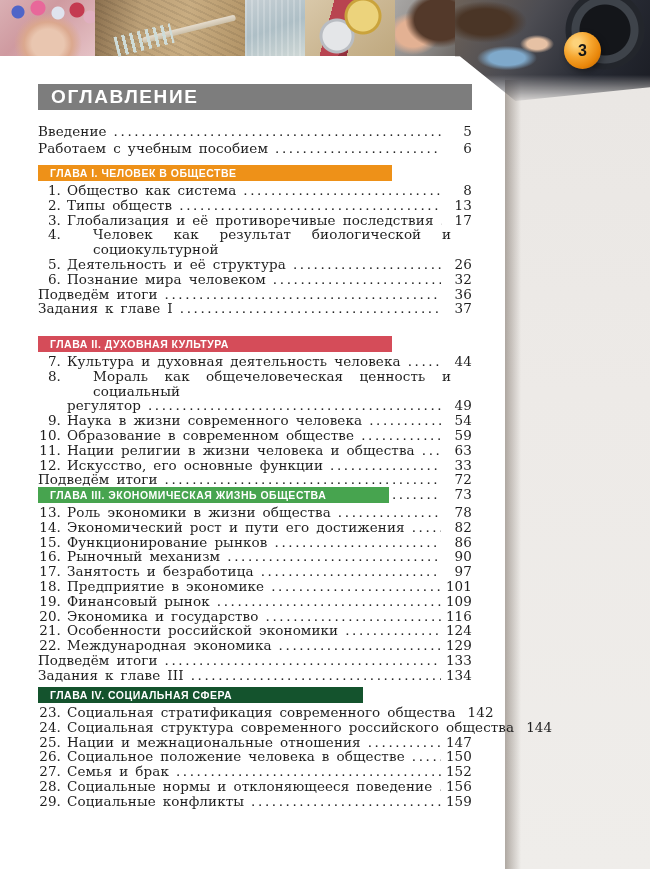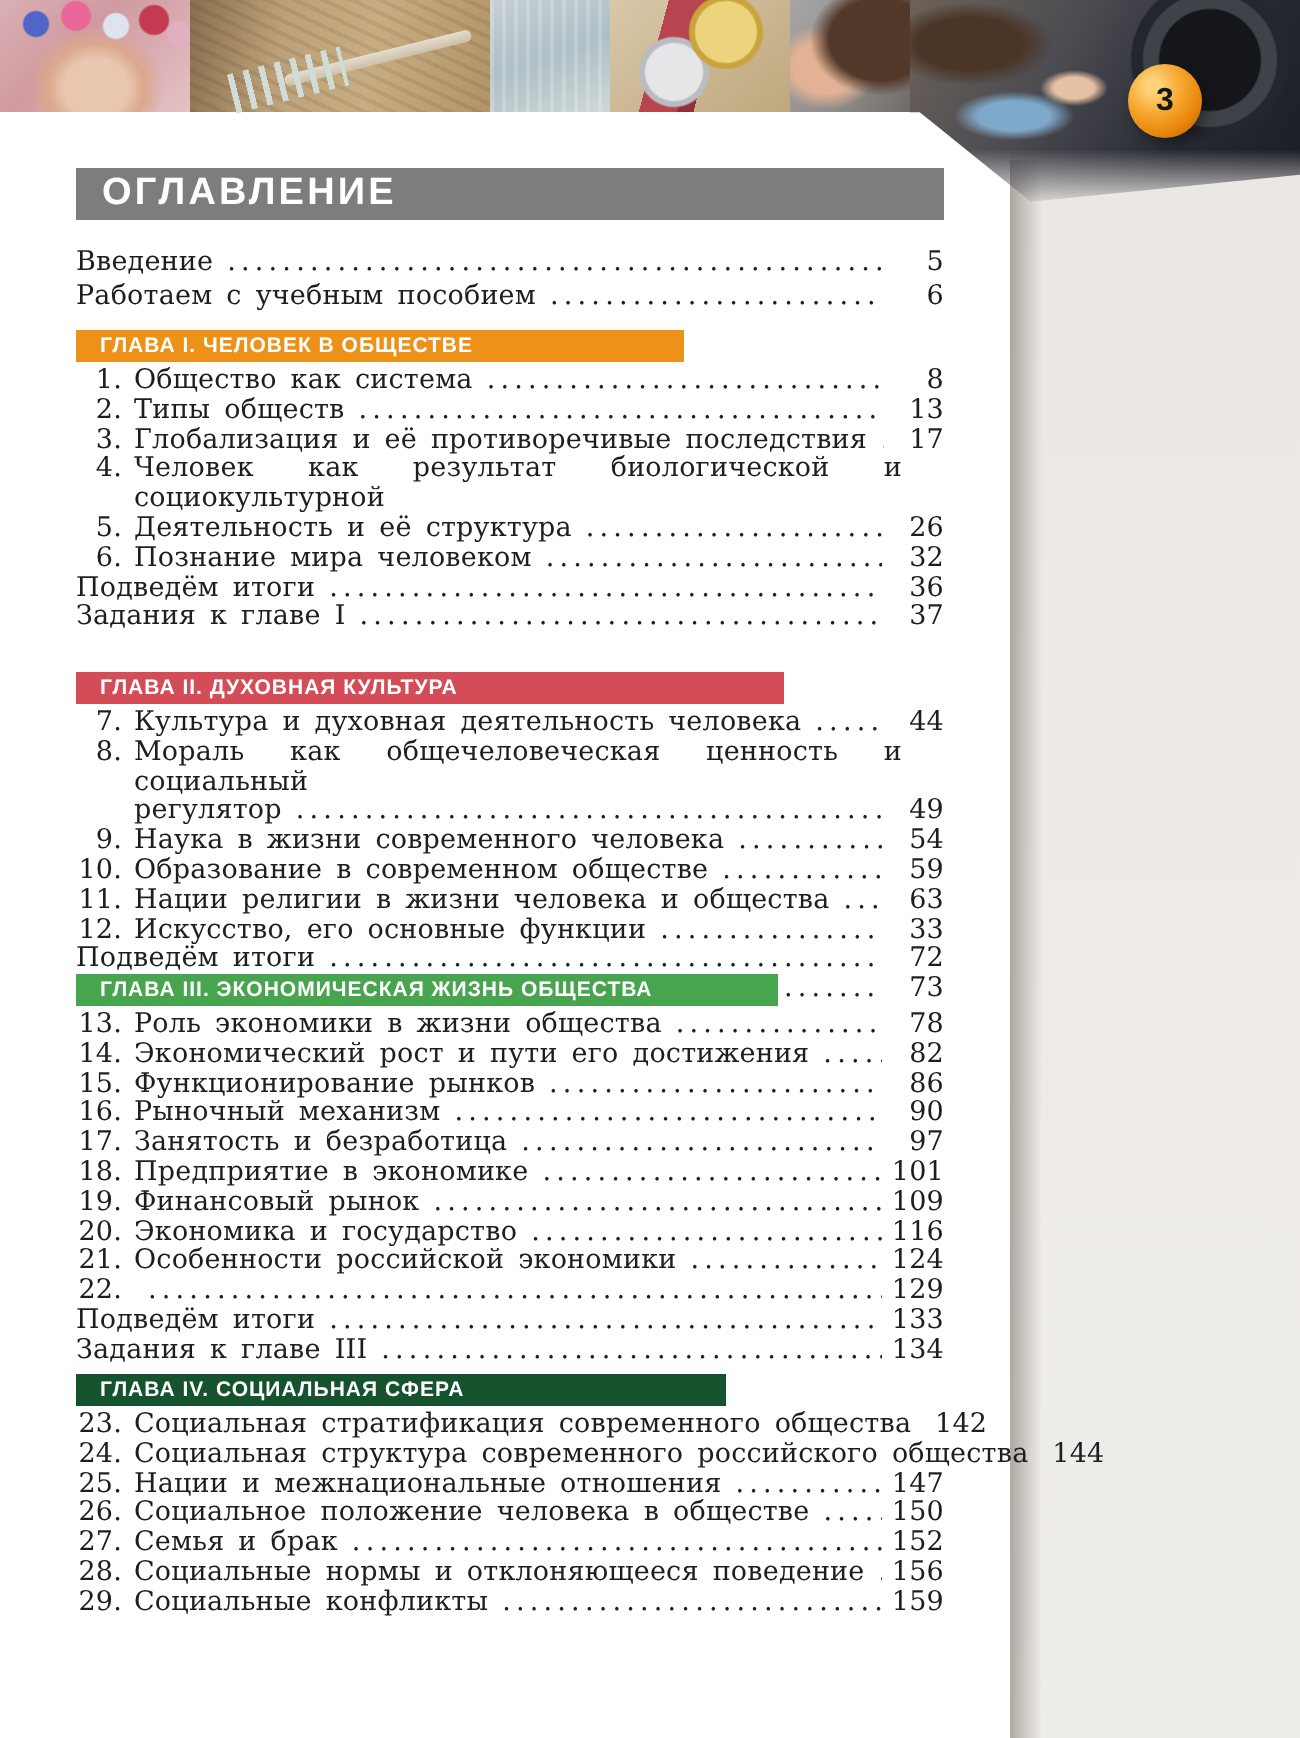--- a/index.html
+++ b/index.html
@@ -71,28 +71,28 @@
     font-size:19px; letter-spacing:1.6px; line-height:26px; padding-left:13px; }
 
   
   .toc { position:absolute; left:38px; top:0; width:434px; z-index:2; color:#1e1e1e; }
   .intro { position:absolute; left:0; top:123px; width:434px; }
   .intro .row { line-height:17px; }
   .chapter { position:absolute; left:0; width:434px; }
   .ch-1 { top:165px; } .ch-2 { top:336px; } .ch-3 { top:487px; } .ch-4 { top:687px; }
   .banner { height:16px; line-height:16px; color:#fff; font-family:"Liberation Sans",sans-serif;
     font-weight:bold; font-size:10.5px; letter-spacing:.5px; padding-left:12px; white-space:nowrap; }
-  .ch-1 .banner { width:304px; } .ch-2 .banner { width:354px; }
+  .ch-1 .banner { width:354px; } .ch-2 .banner { width:354px; }
   .ch-3 .banner { width:351px; } .ch-4 .banner { width:325px; }
   .rows { margin-top:2px; }
   .row { display:flex; align-items:baseline; line-height:14.8px; font-size:13.5px;
     word-spacing:2.6px; letter-spacing:.1px; white-space:nowrap; }
   .num { flex:0 0 29px; text-align:right; padding-right:6px; }
   .txt { flex:0 0 auto; }
-  .row.wrap .txt { flex:1 1 auto; text-align:justify; text-align-last:justify; padding-right:14px; white-space:normal; }
+  .row.wrap .txt { flex:1 1 auto; text-align:justify; text-align-last:justify; padding-right:14px; white-space:normal;margin-left:26px; }
   .dots { flex:1 1 auto; overflow:hidden; margin-left:7px; }
   .dots::after { content:"..................................................................................................."; letter-spacing:2.6px; }
   .dots.nodots::after { content:none; }
   .pg { flex:0 0 27px; text-align:right; margin-left:4px; }
 </style>
 </head>
 <body>
 
 <div class="canvas">
   <div class="backdrop"></div>
@@ -326,20 +326,21 @@
 
   <div class="row">
     <span class="num">21.</span>
     <span class="txt">Особенности российской экономики</span>
     <span class="dots"></span>
     <span class="pg">124</span>
   </div>
 
   <div class="row">
     <span class="num">22.</span>
+    <span class="txt">Международная экономика</span>
     <span class="dots"></span>
     <span class="pg">129</span>
   </div>
 
   <div class="row flush">
 
     <span class="txt">Подведём итоги</span>
     <span class="dots"></span>
     <span class="pg">133</span>
   </div>

